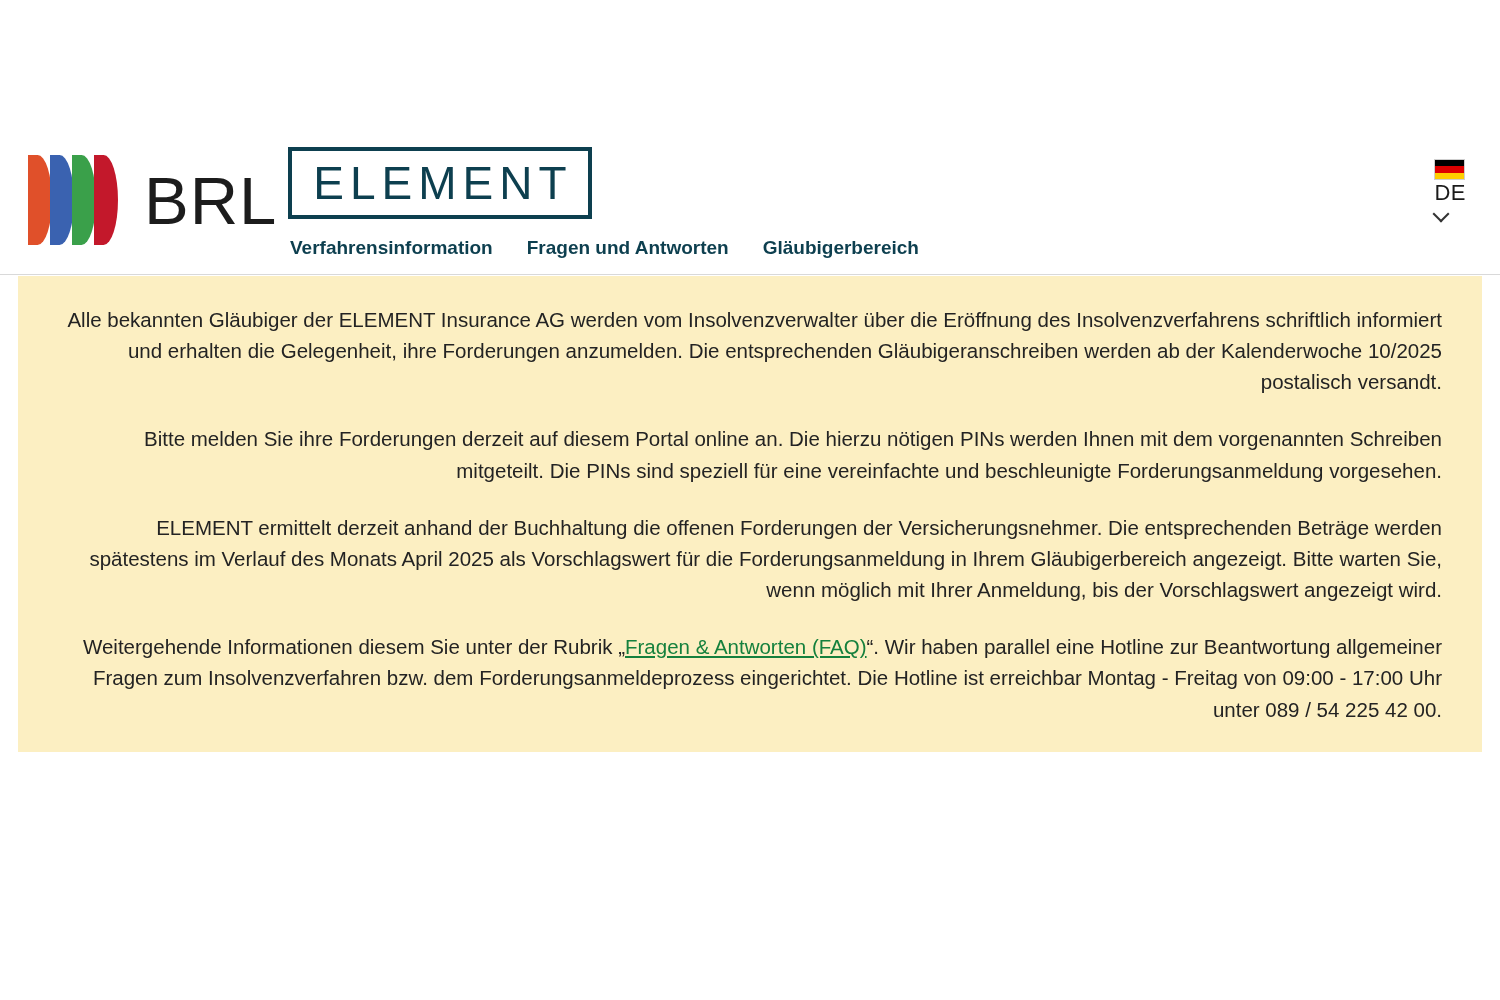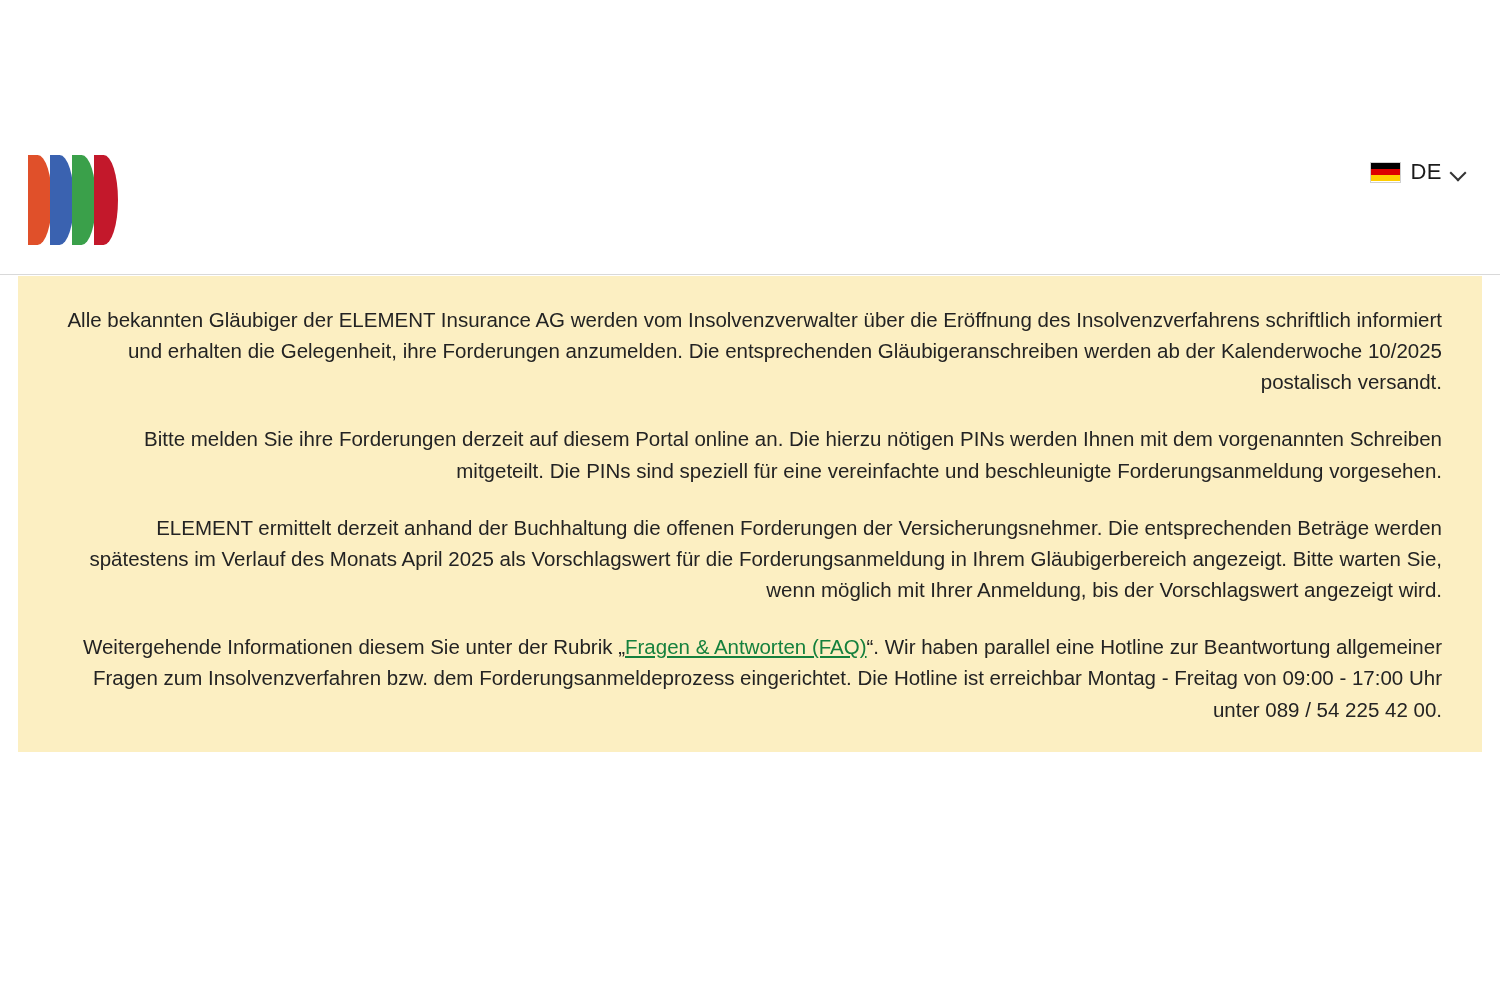--- a/index.html
+++ b/index.html
@@ -106,23 +106,22 @@
     cursor: pointer;
     white-space: nowrap;
     padding: 2px 2px;
   }
 
   .lang {
     position: absolute;
     right: 34px;
     top: 30px;
     display: flex;
-    align-items: center;
-    gap: 9px;
-    cursor: pointer;
+    cursor: pointer;
+    flex-direction: column;
   }
   .flag {
     width: 31px;
     height: 21px;
     display: block;
     border: 1px solid #cfcfcf;
     box-sizing: border-box;
   }
   .flag i { display:block; height: 33.34%; }
   .flag .b1 { background: #000000; }
@@ -241,23 +240,32 @@
 
   <header class="header">
 
     <div class="brl-logo">
       <div class="brl-marks">
         <span class="m1"></span>
           <span class="m2"></span>
           <span class="m3"></span>
           <span class="m4"></span>
       </div>
+      <div class="brl-word">BRL</div>
     </div>
 
-
+    <div class="element-logo">
+      <div class="element-logo-text">ELEMENT</div>
+    </div>
+
+    <nav class="nav">
+      <div class="nav-item">Verfahrensinformation</div>
+      <div class="nav-item">Fragen und Antworten</div>
+      <div class="nav-item">Gläubigerbereich</div>
+    </nav>
 
     <div class="lang">
       <span class="flag">
         <i class="b1"></i>
           <i class="b2"></i>
           <i class="b3"></i>
       </span>
       <span class="lang-code">DE</span>
       <span class="chevron"></span>
     </div>

